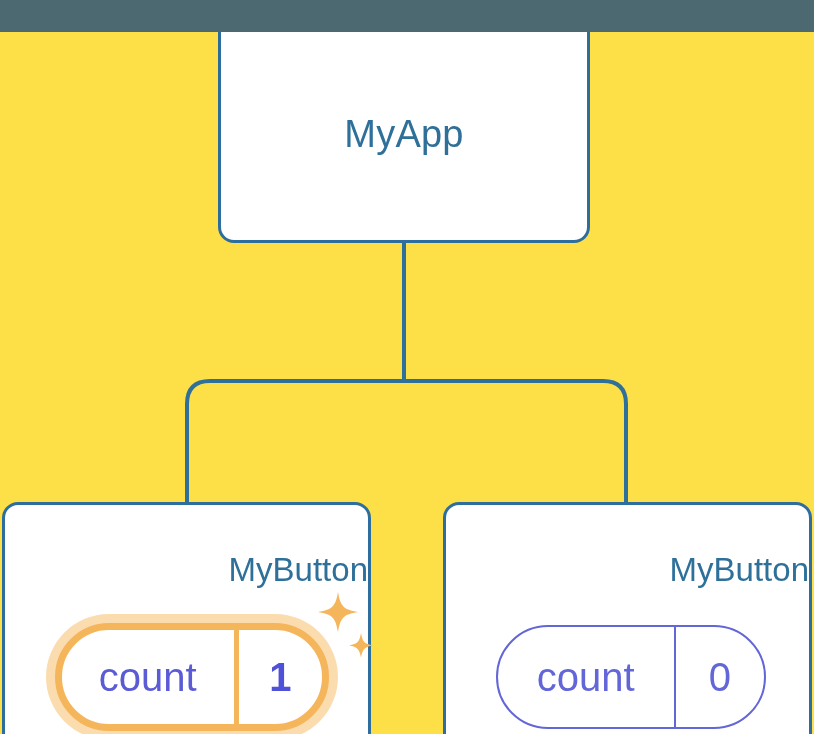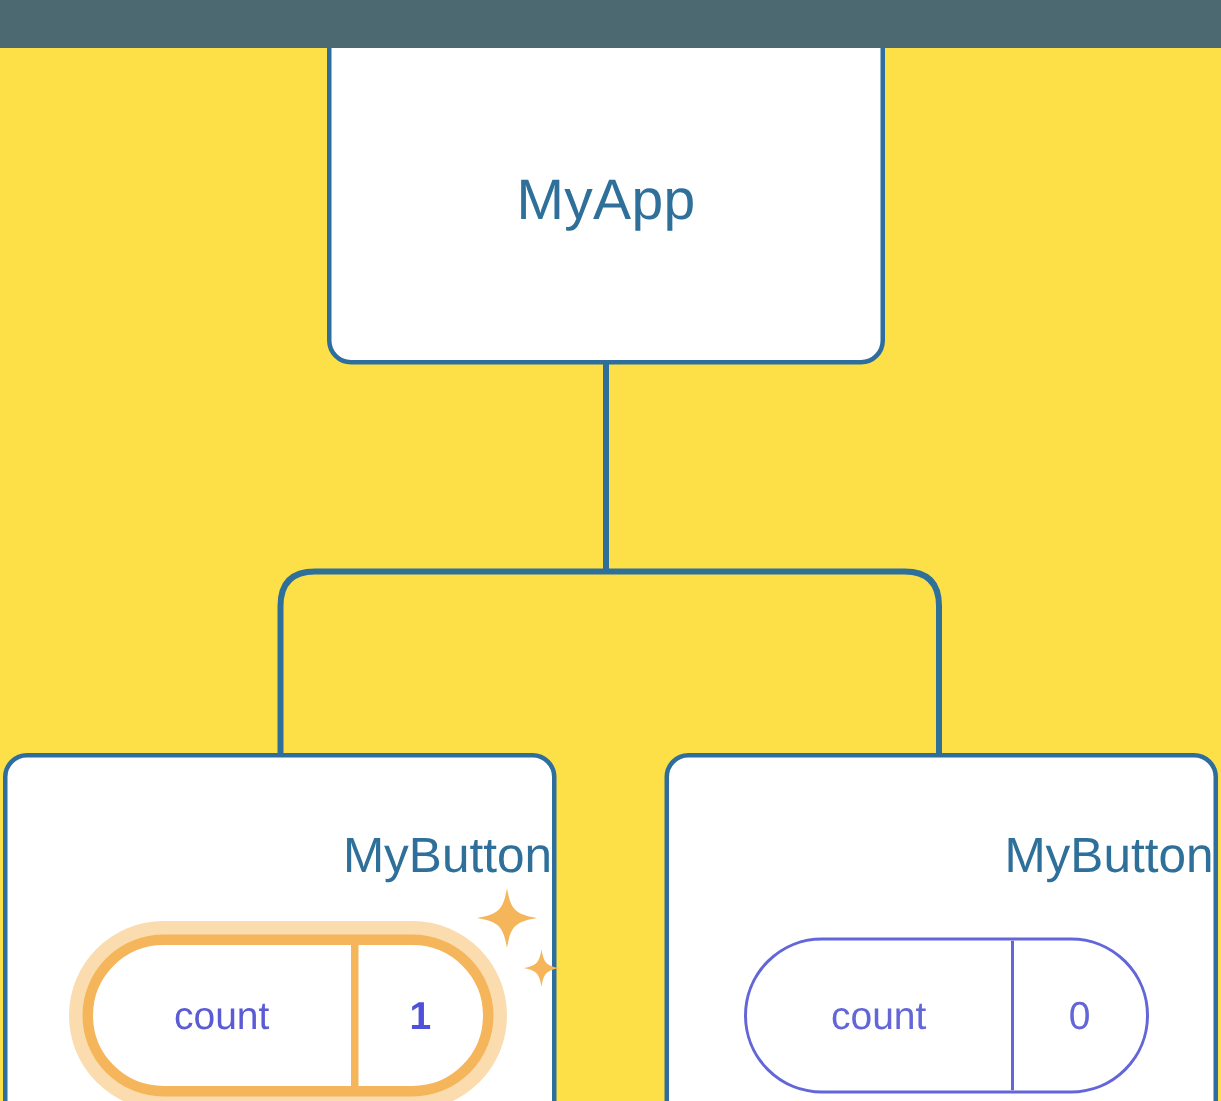--- a/index.html
+++ b/index.html
@@ -134,21 +134,21 @@
     color: #4f52d8;
     border-left: 5px solid #f5b55a;
     font-weight: bold;
   }
 
   .pill-key,
   .pill-val {
     display: flex;
     align-items: center;
     justify-content: center;
-    font-size: 26px;
+    font-size: 40px;
     line-height: 1;
     white-space: nowrap;
   }
   .pill-key { flex: 0 0 66%; }
   .pill-val { flex: 1 1 auto; }
 
   
   .sparkles {
     position: absolute;
     z-index: 3;

